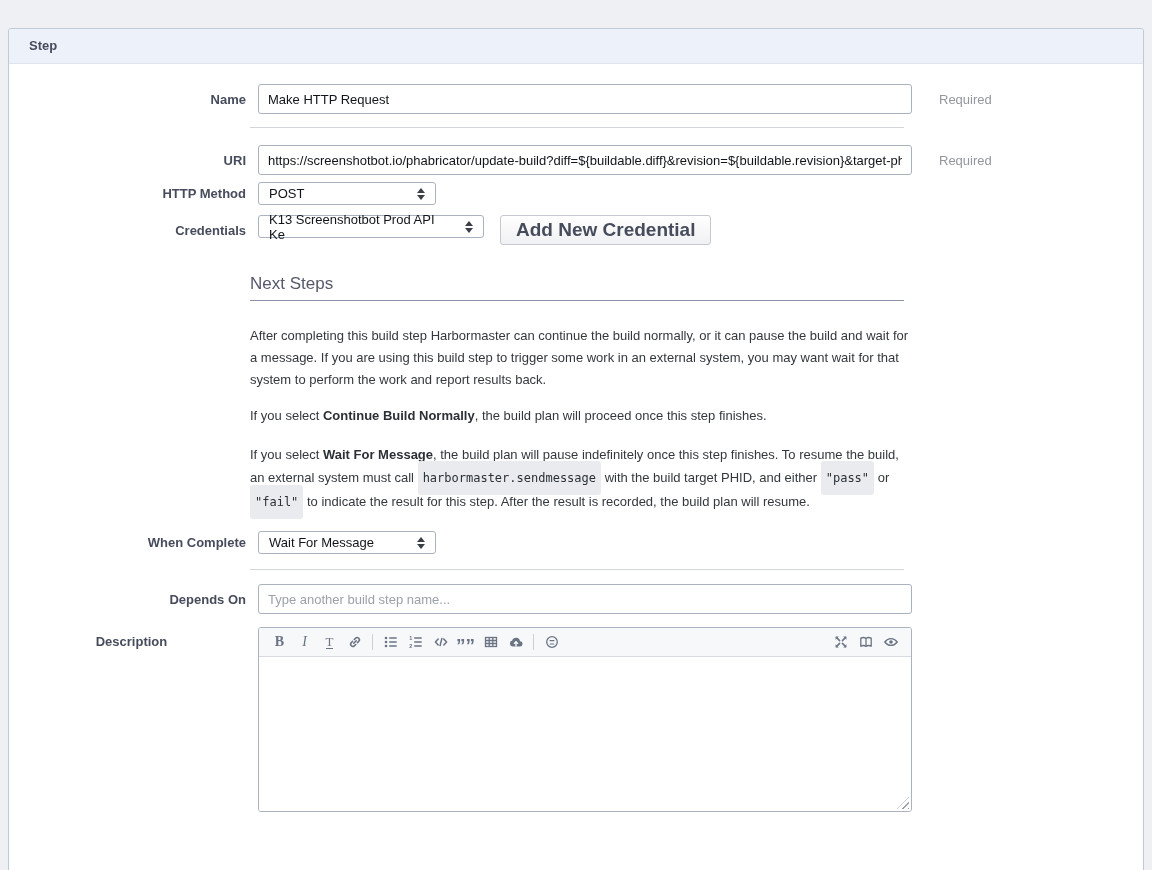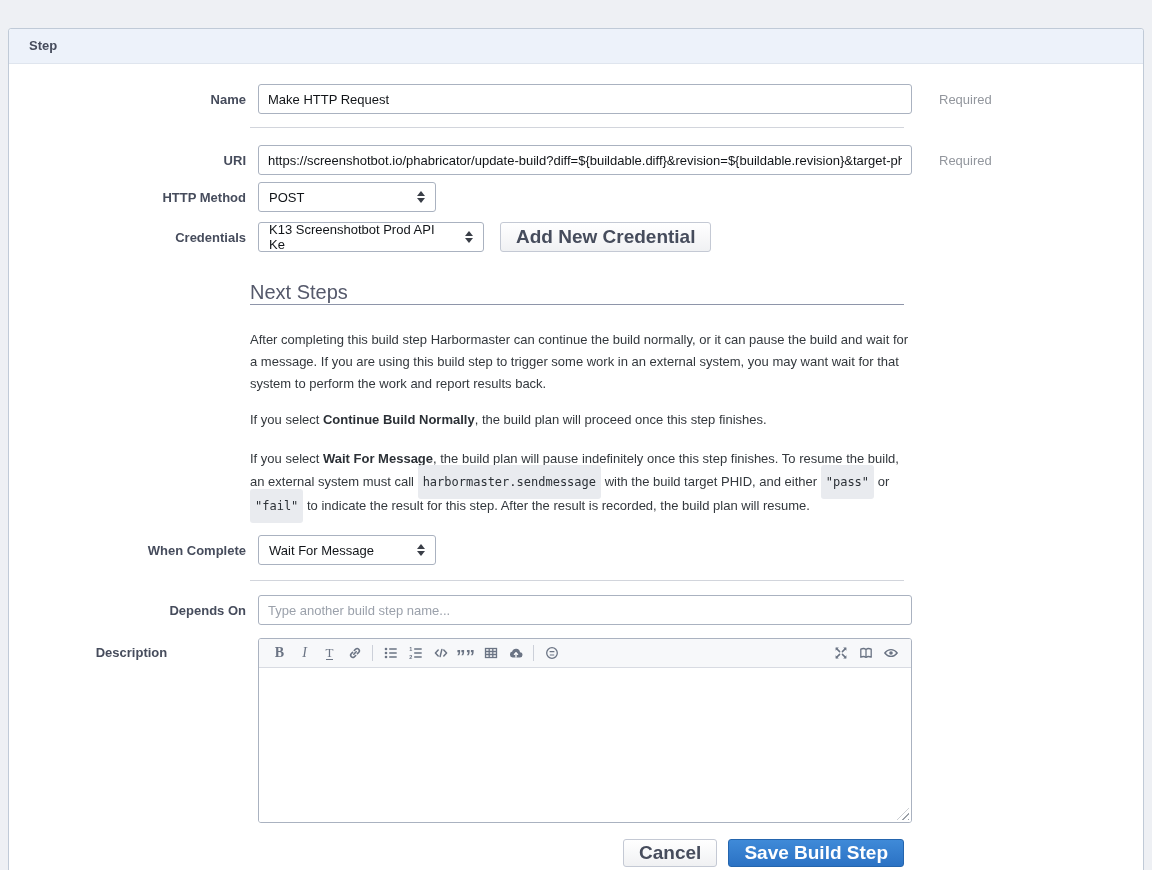--- a/index.html
+++ b/index.html
@@ -39,21 +39,21 @@
     border:1px solid #aab2c0; border-radius:3px;
     padding:0 9px; font-family:"Liberation Sans",sans-serif;
     font-size:13px; color:#111418; outline:none; background:#fff;
   }
   input[type=text]::placeholder { color:#9ba1ab; }
   .divider {
     margin-left:241px; width:654px; height:1px;
     background:#d2d5dc; border:0;
   }
   .select {
-    position:relative; height:30px;
+    position:relative; height:23px;
     border:1px solid #aab2c0; border-radius:3px;
     background:#fff; display:flex; align-items:center;
     padding:0 30px 0 10px; color:#111418; cursor:pointer;
   }
   .select .arrows {
     position:absolute; right:10px; top:50%; transform:translateY(-50%);
     display:flex; flex-direction:column; gap:2px;
   }
   .select .arrows i { display:block; width:0; height:0; border:4px solid transparent; }
   .select .arrows i.up   { border-bottom:5px solid #3a3f48; border-top:none; }
@@ -70,22 +70,22 @@
     background:linear-gradient(#ffffff,#f0f1f3);
     border:1px solid #c4c9d4; color:#464c5c;
   }
   .btn-grey-lg { height:30px; }
   .btn-blue {
     background:linear-gradient(#3f8ad8,#2b72c4);
     border:1px solid #2465ae; color:#ffffff;
   }
   .section-head {
     margin:29px 0 0 241px; width:654px;
-    font-size:20px; color:#55596b;
-    border-bottom:1px solid #8e95a9;
+    font-size:17px; color:#55596b;
+    padding-bottom:6px; border-bottom:1px solid #8e95a9;
   }
   .para { margin:14px 0 0 241px; width:660px; line-height:22px; color:#33383d; }
   .para.p3 { line-height:23px; }
   .para b { color:#2b3036; }
   .codespan {
     font-family:"DejaVu Sans Mono", monospace;
     font-size:12px; background:#e9ebef; border-radius:3px;
     padding:10px 5px; color:#2b3036; white-space:nowrap;
   }
   
@@ -313,19 +313,15 @@
             </div>
           </div>
           <div class="ta-wrap">
             <textarea style=""></textarea>
             <div class="resize-handle"></div>
           </div>
         </div>
       </div>
     </div>
 
-    <div class="btn-row">
-      <div class="btn btn-grey">Cancel</div>
-      <div class="btn btn-blue">Save Build Step</div>
-    </div>
 
   </div>
 </div>
 
 </body></html>

